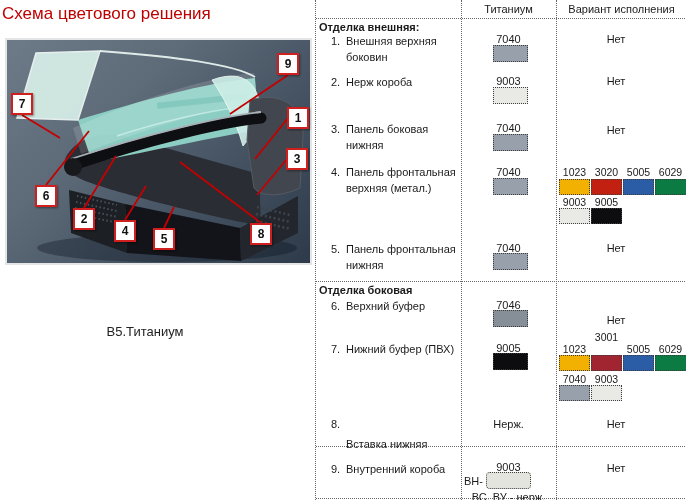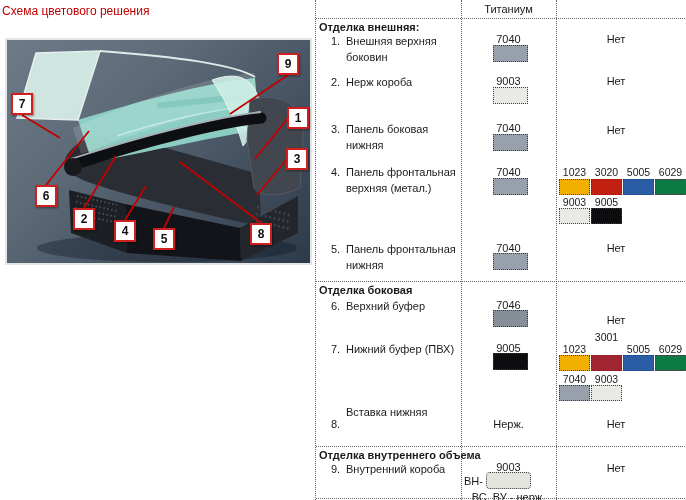--- a/index.html
+++ b/index.html
@@ -1,20 +1,20 @@
 <!DOCTYPE html>
 <html><head>
 <meta charset="utf-8">
 <style>
   html,body{margin:0;padding:0;}
   #page{position:relative;width:686px;height:500px;background:#ffffff;
         font-family:"Liberation Sans",sans-serif;color:#1a1a1a;overflow:hidden;}
 
   
-  #page-title{position:absolute;left:2px;top:4px;font-size:12px;}
+  #page-title{position:absolute;left:2px;top:4px;font-size:17px;}
   #photo{position:absolute;left:5px;top:38px;width:303px;height:223px;
          border:2px solid #e3e5e6;
          background:linear-gradient(135deg,#6d7a88 0%,#5d6a78 35%,#495766 60%,#2c3a49 100%);}
   #photo svg{position:absolute;left:0;top:0;}
   .callout{position:absolute;width:22px;height:22px;background:#ffffff;border:2px solid #cf1f1f;
            display:flex;align-items:center;justify-content:center;font-size:12px;font-weight:bold;
            color:#111;box-shadow:1px 1px 2px rgba(0,0,0,.4);box-sizing:border-box;}
   #model-caption{position:absolute;left:5px;top:324px;width:280px;text-align:center;font-size:13px;color:#222;}
 
   
@@ -101,31 +101,33 @@
     <div class="callout" style="left:66px;top:168px">2</div>
     <div class="callout" style="left:279px;top:108px">3</div>
     <div class="callout" style="left:107px;top:180px">4</div>
     <div class="callout" style="left:146px;top:188px">5</div>
     <div class="callout" style="left:28px;top:145px">6</div>
     <div class="callout" style="left:4px;top:53px">7</div>
     <div class="callout" style="left:243px;top:183px">8</div>
     <div class="callout" style="left:270px;top:13px">9</div>
   </div>
 
+  <div id="model-caption">В5.Титаниум</div>
 
   <div id="tbl">
 
     <div class="vline" style="left:145px"></div>
     <div class="vline" style="left:240px"></div>
     <div class="hline" style="top:18px"></div>
     <div class="hline" style="top:281px"></div>
     <div class="hline" style="top:446px"></div>
     <div class="hline" style="top:498px"></div>
 
     <div class="cell ctr" style="left:145px;top:3px;width:95px">Титаниум</div>
+    <div class="cell ctr" style="left:240px;top:3px;width:131px">Вариант исполнения</div>
 
     <div class="cell sec" style="left:3px;top:21px">Отделка внешняя:</div>
 
     <div class="num" style="top:35px">1.</div>
     <div class="nm" style="top:35px">Внешняя верхняя</div>
     <div class="nm" style="top:51px">боковин</div>
     <div class="cell ctr" style="left:145px;top:33px;width:95px">7040</div>
     <div class="swatch" style="left: 177px; top: 45px; width: 35px; height: 17px; background: rgb(151, 160, 171);"></div>
     <div class="cell ctr" style="left:240px;top:33px;width:120px">Нет</div>
 
@@ -186,25 +188,24 @@
     <div class="swatch" style="left: 243px; top: 355px; width: 31px; background: rgb(242, 177, 1);"></div>
     <div class="swatch" style="left: 275px; top: 355px; width: 31px; background: rgb(161, 37, 48);"></div>
     <div class="swatch" style="left: 307px; top: 355px; width: 31px; background: rgb(42, 93, 166);"></div>
     <div class="swatch" style="left: 339px; top: 355px; width: 32px; background: rgb(12, 122, 67);"></div>
     <div class="chip-label" style="left:243px;top:373px;width:31px">7040</div>
     <div class="chip-label" style="left:275px;top:373px;width:31px">9003</div>
     <div class="swatch" style="left: 243px; top: 385px; width: 31px; background: rgb(151, 160, 171);"></div>
     <div class="swatch" style="left: 275px; top: 385px; width: 31px; background: rgb(233, 234, 229);"></div>
 
     <div class="num" style="top:418px">8.</div>
-    <div class="nm" style="top:406px">Вставка нижняя</div>
+    <div class="nm" style="top:438px">Вставка нижняя</div>
     <div class="cell ctr" style="left:145px;top:418px;width:95px">Нерж.</div>
     <div class="cell ctr" style="left:240px;top:418px;width:120px">Нет</div>
 
-    <div class="cell sec" style="left:3px;top:449px">Отделка внутреннего объема</div>
 
     <div class="num" style="top:463px">9.</div>
     <div class="nm" style="top:463px">Внутренний короба</div>
     <div class="cell ctr" style="left:145px;top:461px;width:95px">9003</div>
     <div class="cell" style="left:148px;top:475px">ВН-</div>
     <div class="swatch" style="left: 170px; top: 472px; width: 45px; height: 17px; border-radius: 4px; background: rgb(228, 228, 223);"></div>
     <div class="cell ctr" style="left:145px;top:491px;width:95px">ВС, ВУ - нерж.</div>
     <div class="cell ctr" style="left:240px;top:462px;width:120px">Нет</div>
   </div>
 </div>

